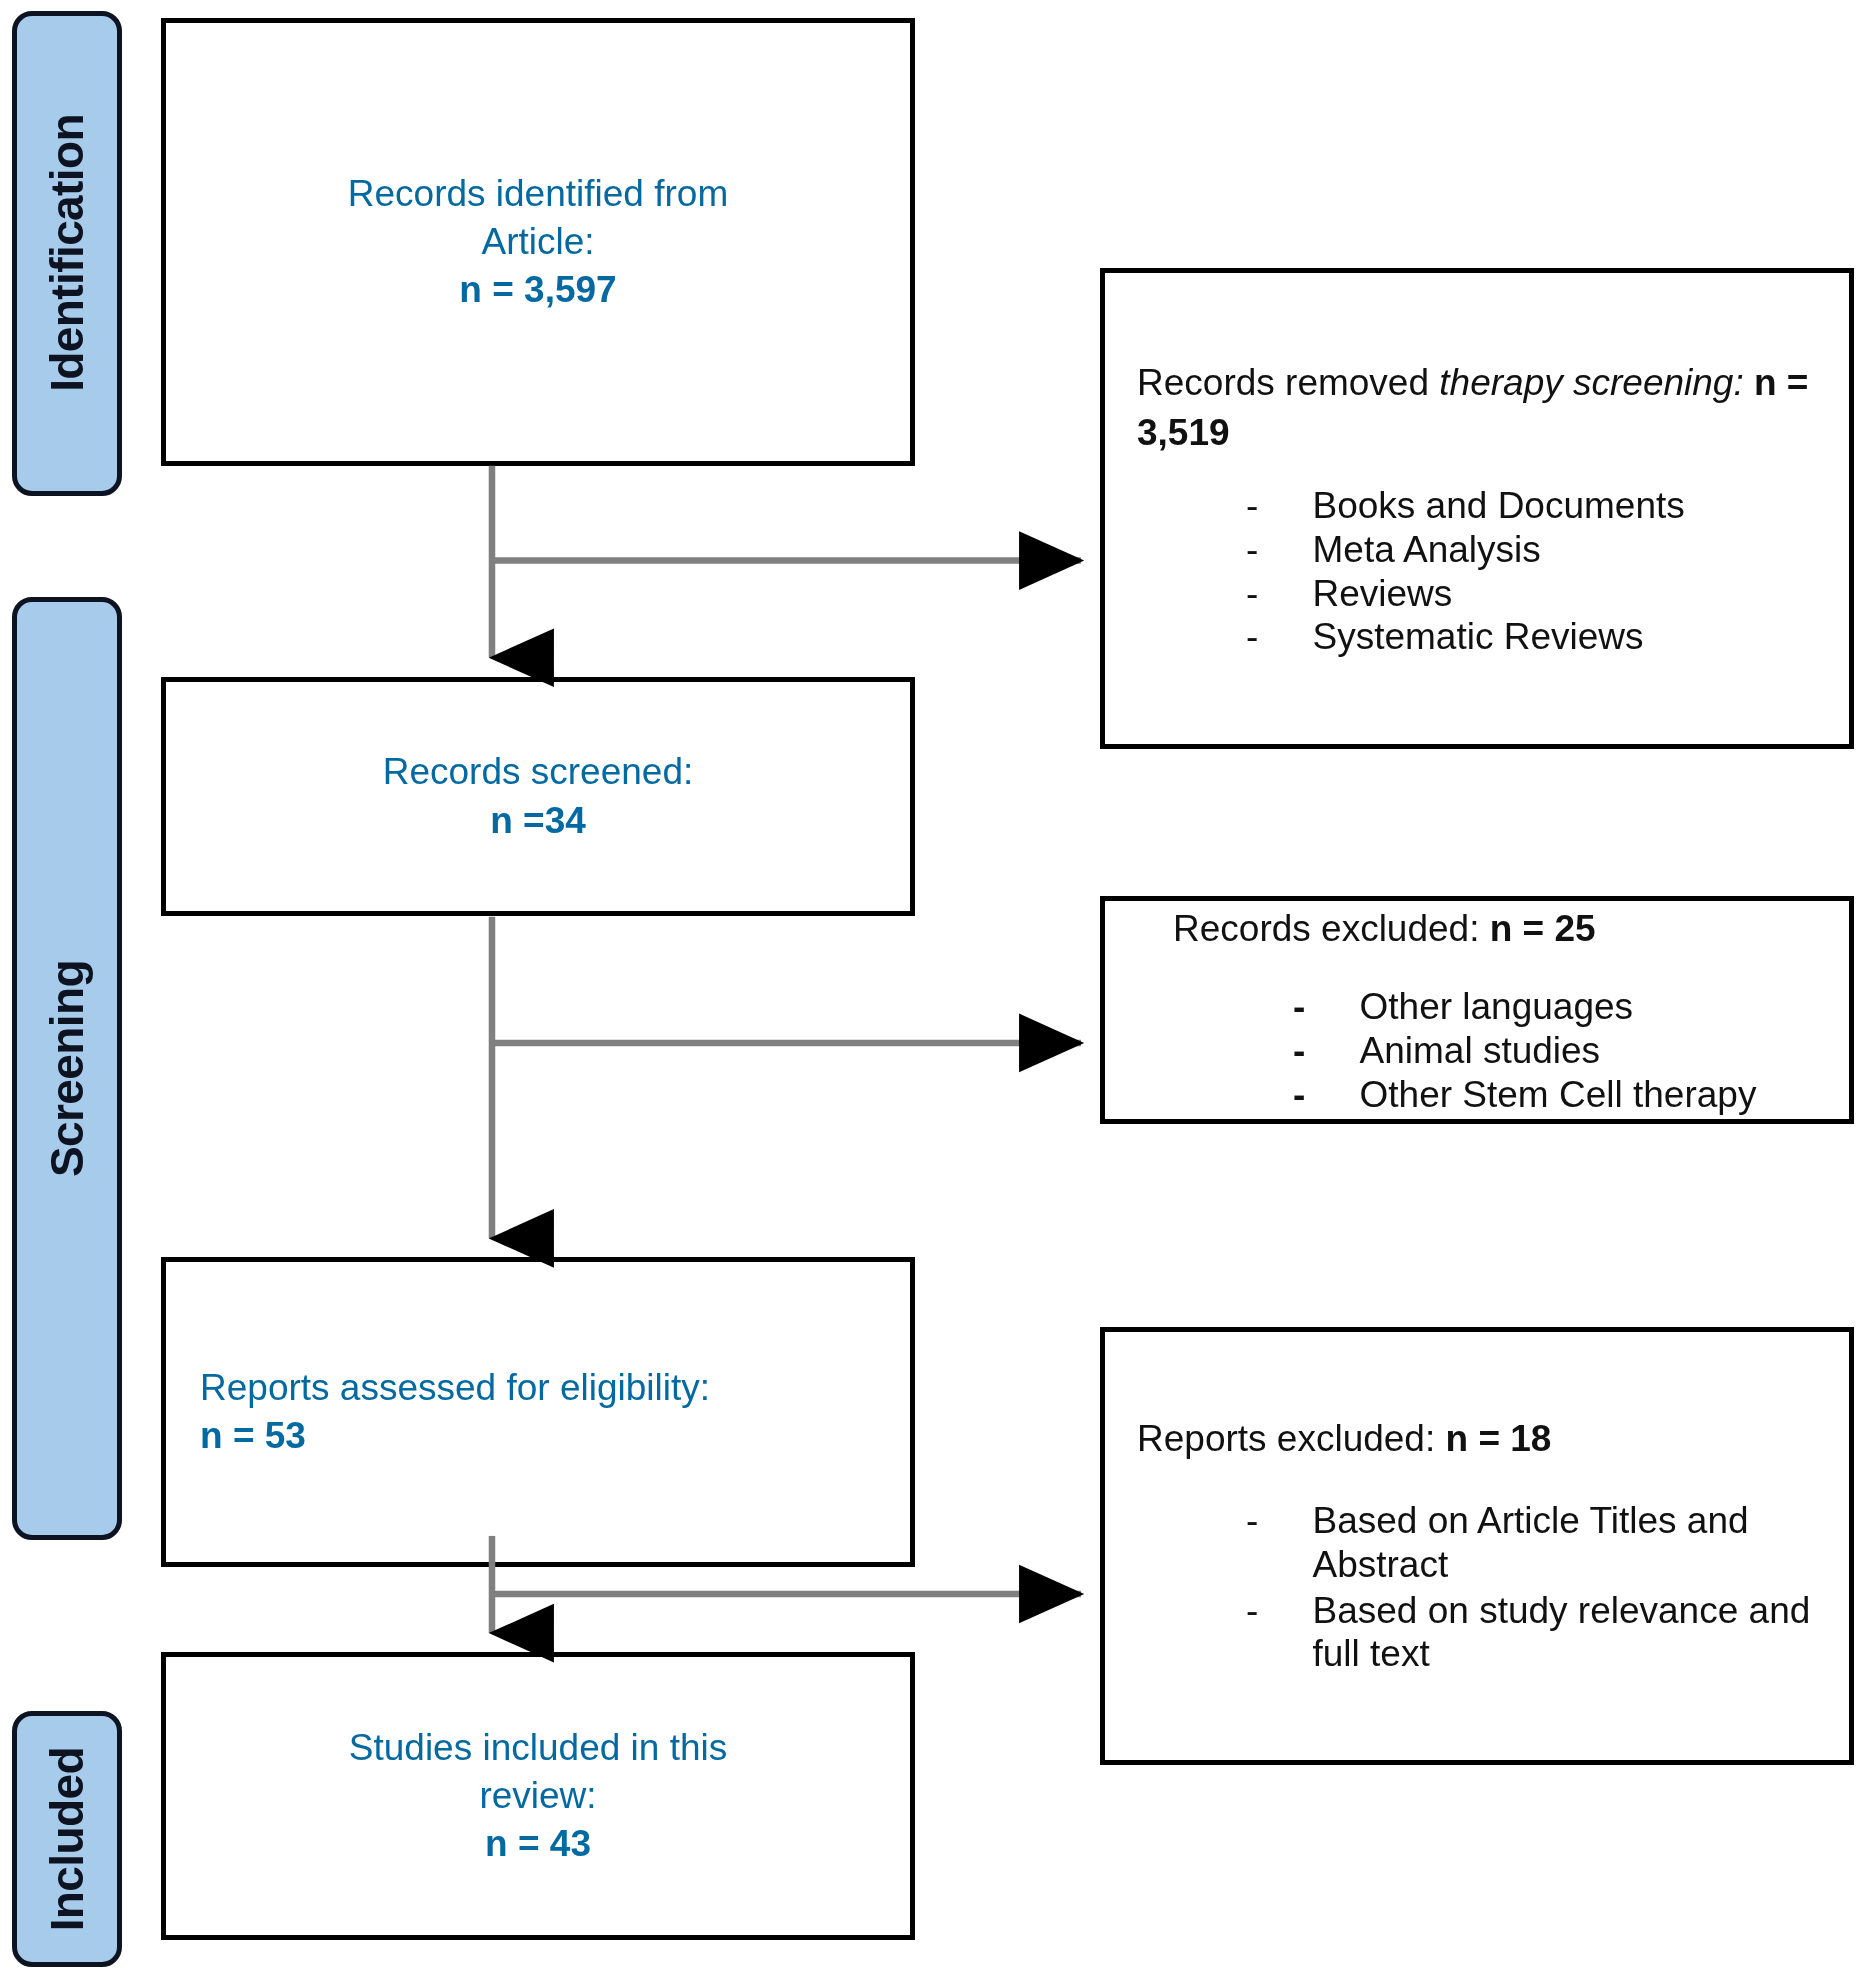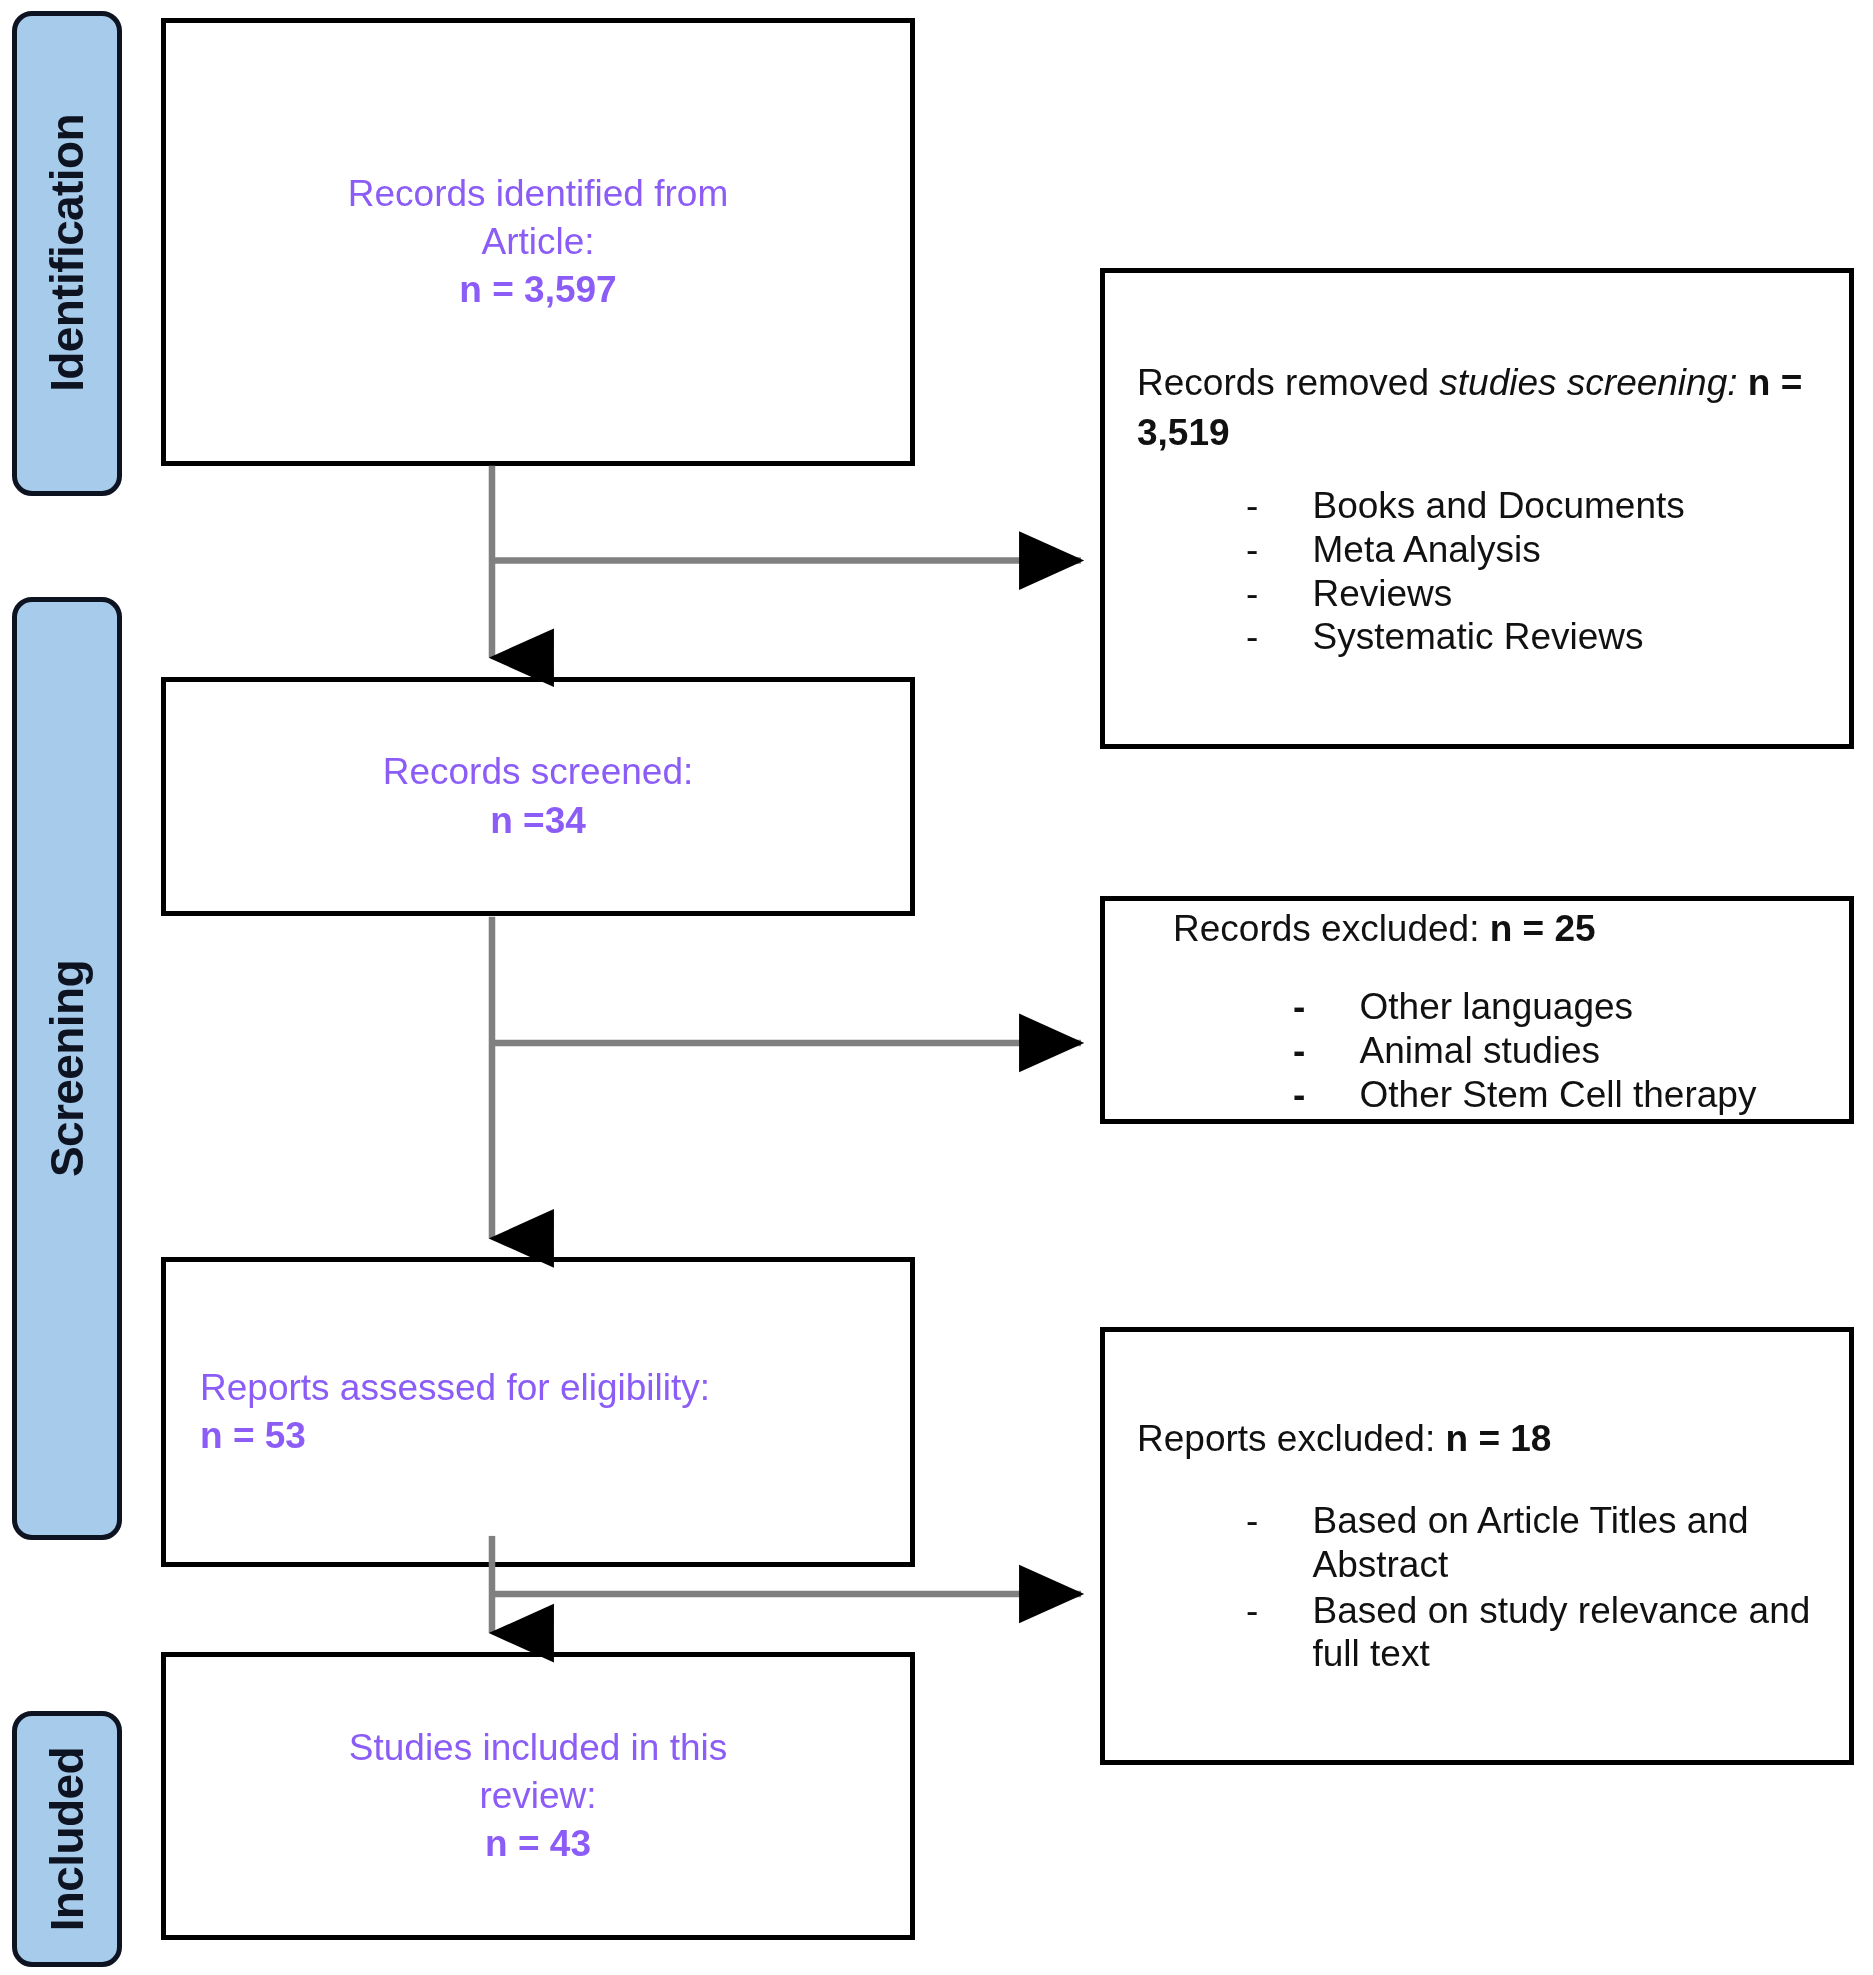--- a/index.html
+++ b/index.html
@@ -65,21 +65,21 @@
   #box-included    { top: 1652px; height: 288px; }
 
   #box-removed-before  { top: 268px;  height: 481px; }
   #box-records-excl    { top: 896px; height: 228px; padding-left: 36px; }
   #box-reports-excl    { top: 1327px; height: 438px; }
 
   
   .box-text {
     font-size: 37px;
     line-height: 1.30;
-    color: #8b5cf6;
+    color: #0369a1;
   }
   .ta-center { text-align: center; }
   .ta-left   { text-align: left; }
   .pad-c     { padding: 0 28.4px; }
   .pad-l     { padding: 0 0 0 34px; }
   .bold      { font-weight: bold; }
   .ital      { font-style: italic; }
 
   .head-line { margin: 0; }
   .n-line    { margin: 0; font-weight: bold; }
@@ -166,21 +166,21 @@
 
   <div class="flow-box box-left" id="box-included">
     <div class="box-text ta-center pad-c">
       <p class="head-line">Studies included in this</p>
       <p class="head-line">review:</p>
       <p class="n-line">n = 43</p>
     </div>
   </div>
 
   <div class="flow-box box-right" id="box-removed-before">
-    <p class="excl-head"><span>Records removed </span><span class="ital">studies screening</span><span class="ital">: </span><span class="bold">n = 3,519</span></p>
+    <p class="excl-head"><span>Records removed </span><span class="ital">therapy screening</span><span class="ital">: </span><span class="bold">n = 3,519</span></p>
     <ul class="bullets">
       <li>
         <span class="dash">-</span>
         <span class="btext">Books and Documents</span>
       </li>
       <li>
         <span class="dash">-</span>
         <span class="btext">Meta Analysis</span>
       </li>
       <li>

